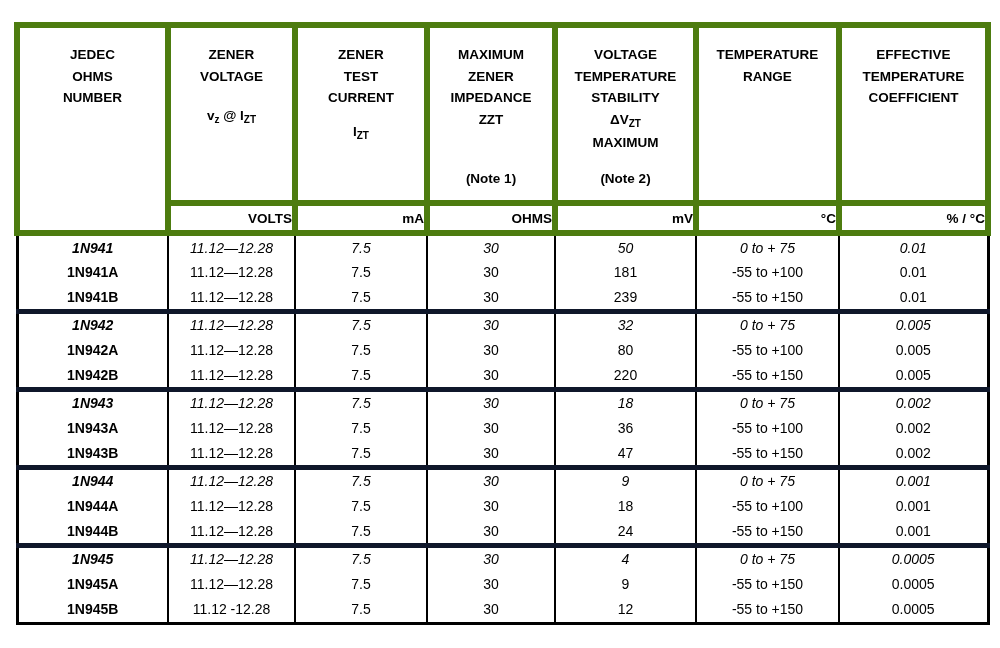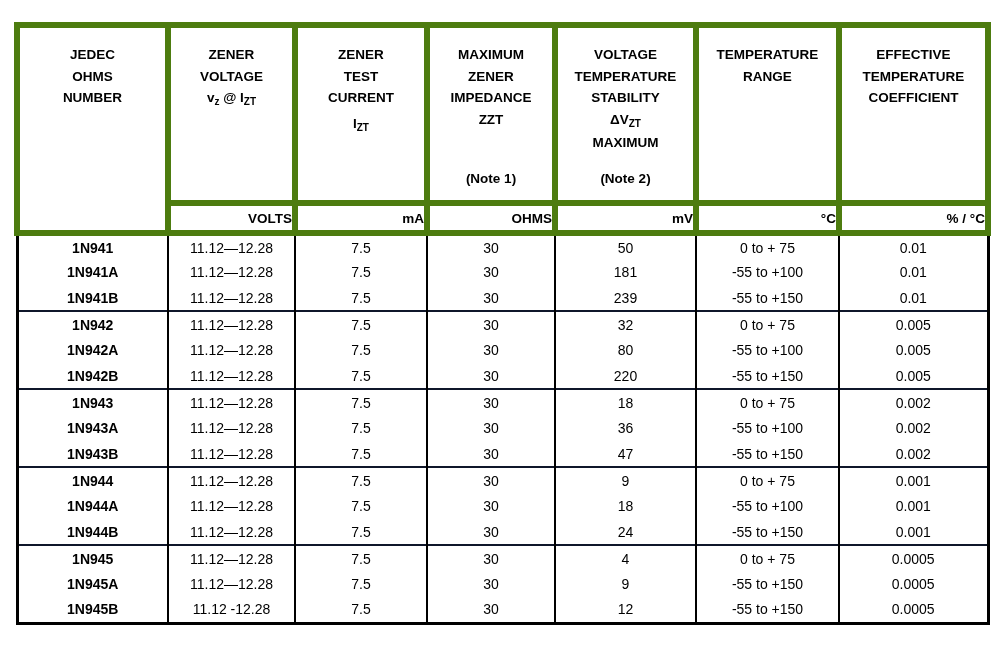--- a/index.html
+++ b/index.html
@@ -34,39 +34,39 @@
   tr.units-row th { vertical-align: middle; }
   .hwrap {
     display: flex;
     flex-direction: column;
     align-items: center;
     height: 172px;
     padding-top: 16px;
     line-height: 1.6;
   }
   .note { margin-top: auto; padding-bottom: 10px; }
-  .formula-gap { }
-  .formula-gap-sm { margin-top: 4px; }
+  .formula-gap { margin-top: 18px; }
+  .formula-gap-sm { margin-top: 12px; }
   .sub {
     font-size: 10px;
     vertical-align: -3px;
     font-weight: bold;
   }
   tbody td {
     border-left: 2px solid #000000;
     border-right: 2px solid #000000;
     border-top: 0;
     border-bottom: 0;
     height: 26px;
     text-align: center;
     vertical-align: middle;
     font-size: 14px;
     padding: 0;
   }
-  tbody.group tr:first-child td { border-top: 2px solid #0f172a; }
+  tbody.group tr:first-child td { border-top: 5px solid #0f172a; font-style: italic; }
   td.type { font-weight: bold; }
 </style>
 </head>
 <body>
 
 <div class="sheet">
   <table class="spec">
     <colgroup>
       <col style="width:151px">
         <col style="width:127px">

